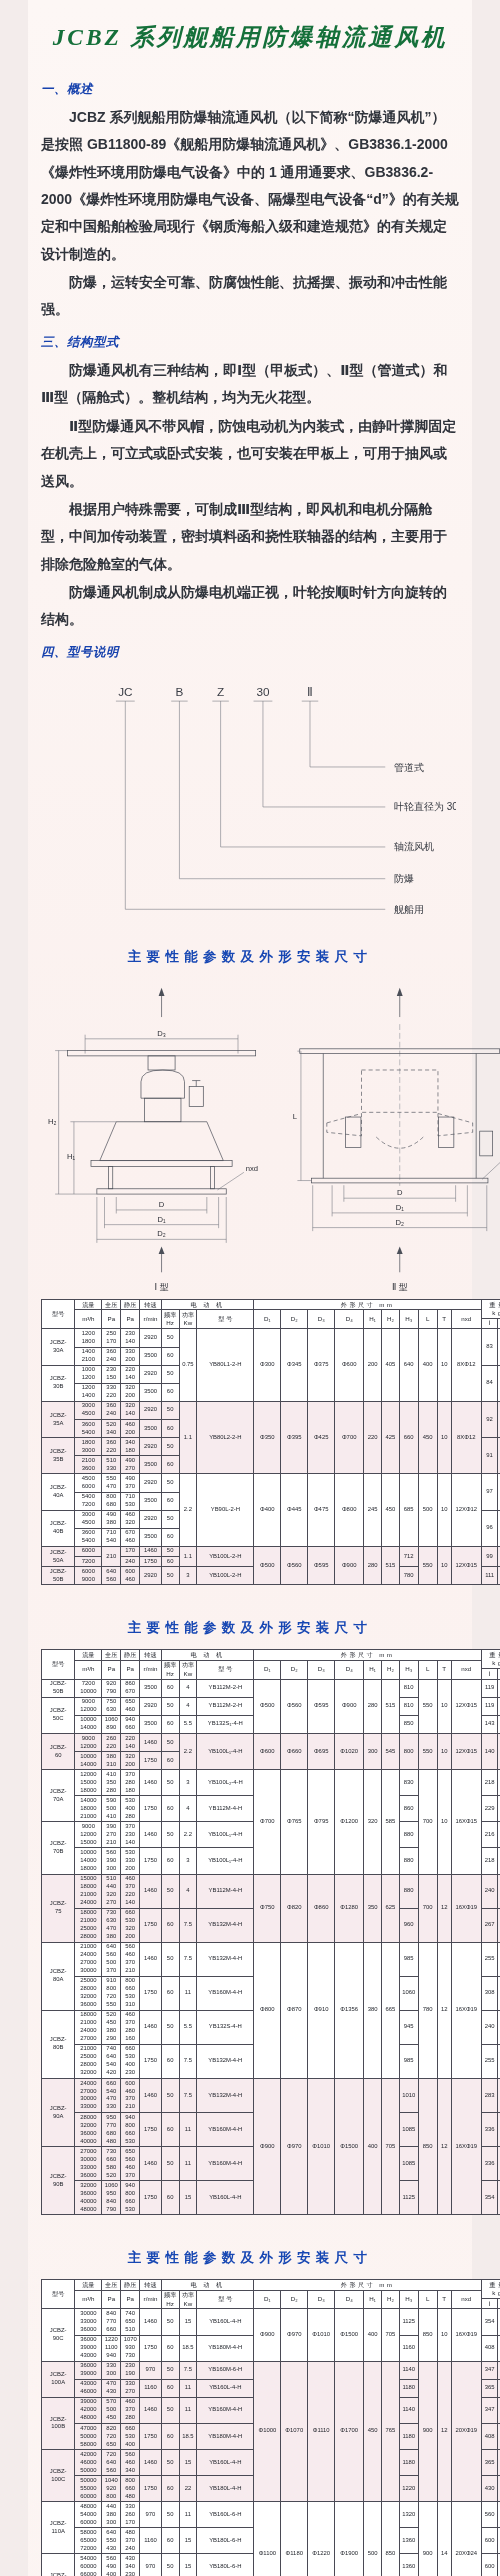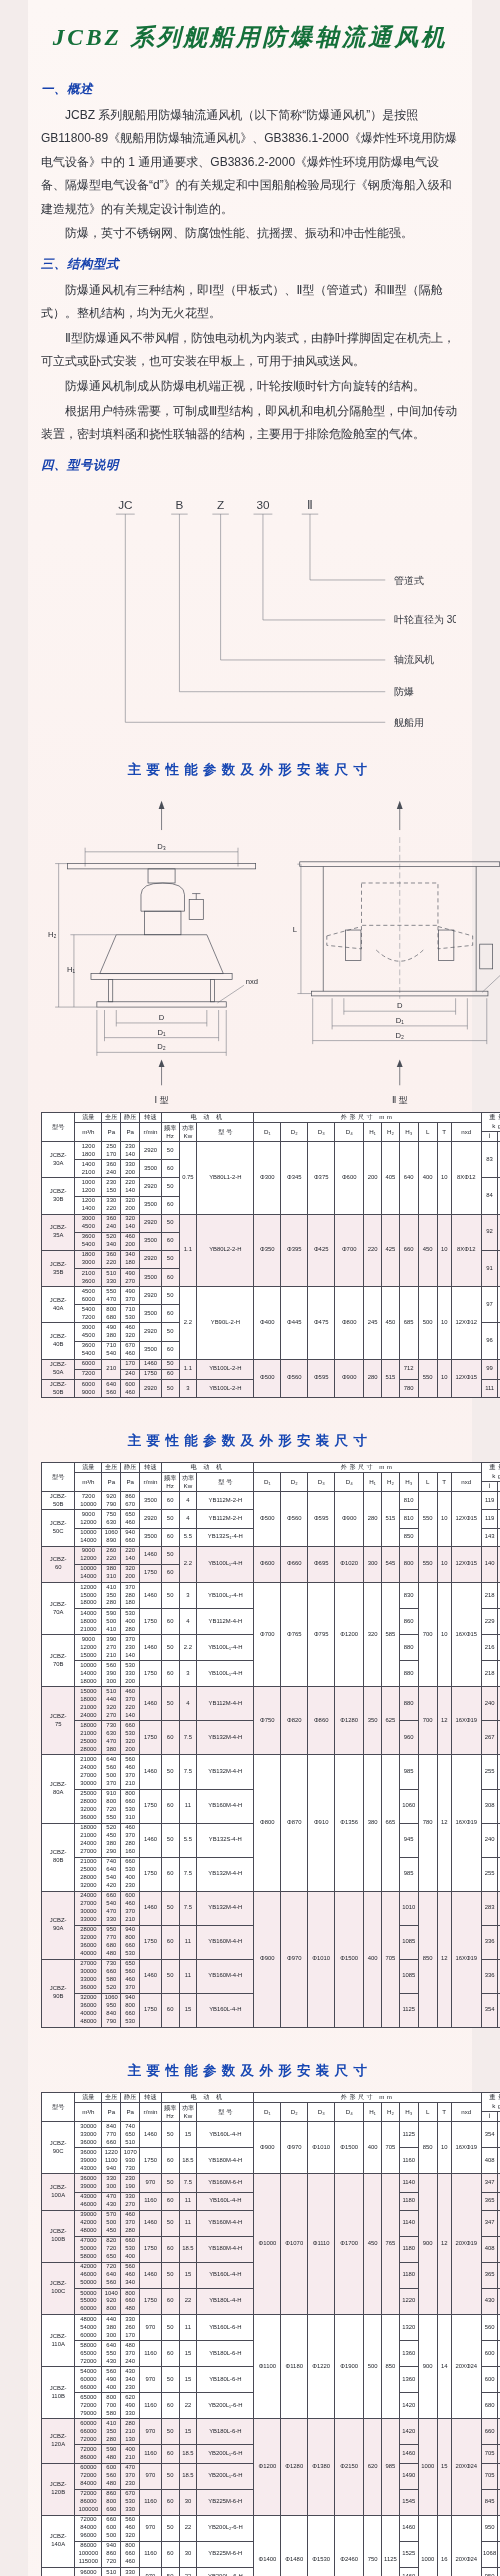--- a/index.html
+++ b/index.html
@@ -2,21 +2,21 @@
 <html style="font-size:9.4px"><head>
 <meta charset="utf-8">
 <style>
   html,body{margin:0;padding:0;}
   body{background:#f3eceb;font-family:"Liberation Sans","DejaVu Sans",sans-serif;color:#2c2f36;}
   .page{width:444px;margin:0 auto;box-sizing:border-box;min-height:2576px;
         padding:9.4px 13px 47px;background:linear-gradient(180deg,#fdf7f5 0%,#fbf1ef 40%,#fcf5f3 100%);}
   h1.title{font-family:"Liberation Serif","DejaVu Serif",serif;font-style:italic;font-weight:bold;
         color:#15703a;text-align:center;font-size:23.5px;letter-spacing:2.9px;margin:11.8px 0 28px;}
   .sec-h{color:#1641ad;font-size:12.4px;margin:10.6px 0 5.9px;font-weight:bold;letter-spacing:0.6px;font-style:italic;}
-  .para{font-size:12px;line-height:1.95;margin:0 0 1.2px;text-indent:2em;color:#30343c;}
+  .para{font-size:14px;line-height:1.95;margin:0 0 1.2px;text-indent:2em;color:#30343c;font-weight:bold;}
   .perf-h{color:#1747b3;text-align:center;font-size:13.5px;font-weight:bold;letter-spacing:5.3px;margin:34px 0 11.8px;}
   .model-key{display:block;margin:3.5px auto 0;}
   .drawings{display:block;margin:0 auto;}
   svg .ln{stroke:#4b4f58;stroke-width:1.2;fill:none;}
   svg .thin{stroke:#6a6e78;stroke-width:0.9;fill:none;}
   svg .dash{stroke:#4b4f58;stroke-width:1.1;fill:none;stroke-dasharray:7 5;}
   svg .axis{stroke:#7a7e88;stroke-width:0.8;fill:none;stroke-dasharray:10 5;}
   svg text{fill:#2c2f36;font-family:"Liberation Sans","DejaVu Sans",sans-serif;}
   svg .code{font-size:20px;fill:#3a3e46;}
   svg .lbl{font-size:17px;fill:#33373f;}
@@ -36,29 +36,29 @@
 <div class="page">
 
   <h1 class="title">JCBZ 系列舰船用防爆轴流通风机</h1>
 
   <div>
     <h2 class="sec-h">一、概述</h2>
     <p class="para">JCBZ 系列舰船用防爆轴流通风机（以下简称“防爆通风机”）是按照 GB11800-89《舰船用防爆轴流通风机》、GB3836.1-2000《爆炸性环境用防爆电气设备》中的 1 通用通要求、GB3836.2-2000《爆炸性环境用防爆电气设备、隔爆型电气设备“d”》的有关规定和中国船舶检验局现行《钢质海船入级和建造规范》的有关规定设计制造的。</p>
   </div>
 
   <div>
-    <p class="para">防爆，英寸不锈钢网、防腐蚀性能、抗摇摆、振动和冲击性能强。</p>
+    <p class="para">防爆，运转安全可靠、防腐蚀性能、抗摇摆、振动和冲击性能强。</p>
   </div>
 
   <div>
     <h2 class="sec-h">三、结构型式</h2>
     <p class="para">防爆通风机有三种结构，即Ⅰ型（甲板式）、Ⅱ型（管道式）和Ⅲ型（隔舱式）。整机结构，均为无火花型。</p>
     <p class="para">Ⅱ型防爆通风不带风帽，防蚀电动机为内装式，由静叶撑脚固定在机壳上，可立式或卧式安装，也可安装在甲板上，可用于抽风或送风。</p>
+    <p class="para">根据用户特殊需要，可制成Ⅲ型结构，即风机和电机分隔舱型，中间加传动装置，密封填料函和挠性联轴器的结构，主要用于排除危险舱室的气体。</p>
     <p class="para">防爆通风机制成从防爆电机端正视，叶轮按顺时针方向旋转的结构。</p>
-    <p class="para">根据用户特殊需要，可制成Ⅲ型结构，即风机和电机分隔舱型，中间加传动装置，密封填料函和挠性联轴器的结构，主要用于排除危险舱室的气体。</p>
   </div>
 
   <div>
     <h2 class="sec-h">四、型号说明</h2>
 
     <svg class="model-key" width="412" height="247" viewBox="0 0 700 420">
       <g transform="translate(120,30)">
         <text class="code" x="18" y="20" text-anchor="middle">JC</text>
         <text class="code" x="110" y="20" text-anchor="middle">B</text>
         <text class="code" x="180" y="20" text-anchor="middle">Z</text>

